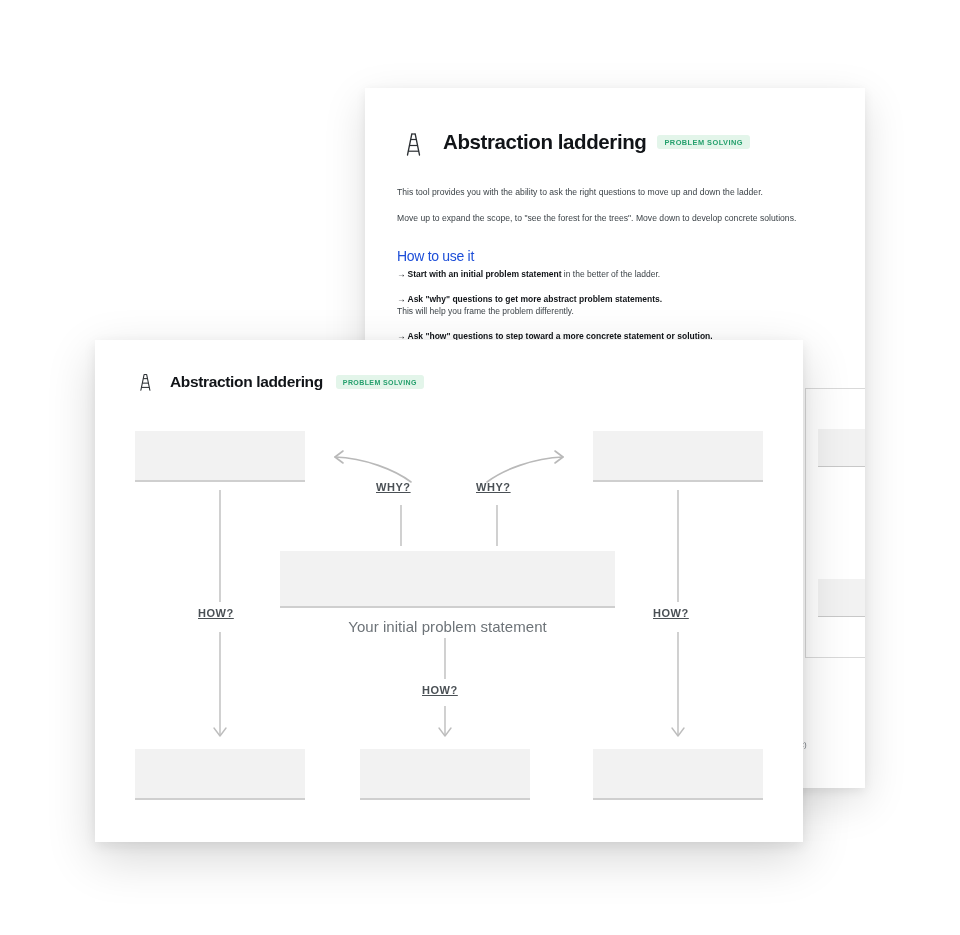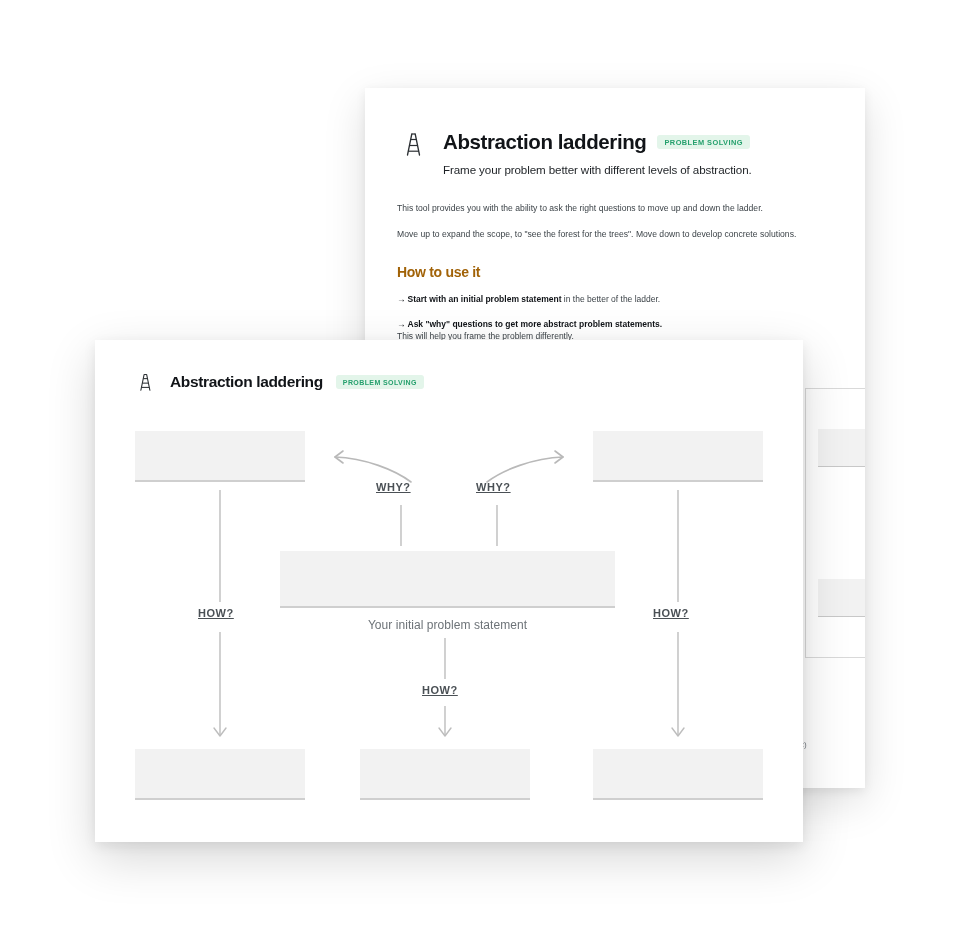--- a/index.html
+++ b/index.html
@@ -97,25 +97,25 @@
   .para {
     font-size: 8.6px;
     color: #3c4348;
     line-height: 1.62;
     margin-bottom: 12px;
     letter-spacing: 0.01px;
   }
 
   .howto-h {
     font-size: 14px;
-    font-weight: bold;
-    color: #a16207;
+    font-weight: normal;
+    color: #1d4ed8;
     letter-spacing: -0.3px;
     margin-top: 22px;
-    margin-bottom: 13px;
+    margin-bottom: 4px;
   }
 
   .step {
     font-size: 8.5px;
     color: #3c4348;
     line-height: 1.5;
     margin-bottom: 12px;
   }
   .step b { color: #111418; font-weight: bold; }
   .step .arrowglyph { font-weight: bold; color: #111418; margin-right: 2px; }
@@ -200,21 +200,21 @@
   .field.bot-l   { left: 40px;  top: 409px; width: 170px; height: 51px; }
   .field.bot-c   { left: 265px; top: 409px; width: 170px; height: 51px; }
   .field.bot-r   { left: 498px; top: 409px; width: 170px; height: 51px; }
 
   .center-caption {
     position: absolute;
     left: 185px;
     top: 278px;
     width: 335px;
     text-align: center;
-    font-size: 12px;
+    font-size: 15px;
     color: #6d7378;
     letter-spacing: 0.05px;
   }
 
   .dlabel {
     position: absolute;
     font-size: 11px;
     font-weight: bold;
     color: #4a5055;
     letter-spacing: 0.55px;
@@ -247,21 +247,20 @@
             <path d="M12.4 17.5 L20.6 17.5" stroke="#2b2f33" stroke-width="1.2" fill="none"></path>
             <path d="M11.2 23.2 L21.8 23.2" stroke="#2b2f33" stroke-width="1.2" fill="none"></path>
             <path d="M14.8 6 L18.2 6" stroke="#2b2f33" stroke-width="1.2" fill="none"></path>
           </svg>
         </span>
         <div class="back-headtext">
           <div class="title-row">
             <div class="back-title">Abstraction laddering</div>
             <div class="badge">PROBLEM SOLVING</div>
           </div>
-          <div class="back-subtitle">Frame your problem better with different levels of abstraction.</div>
         </div>
       </div>
 
       <div class="back-body">
         <p class="para">This tool provides you with the ability to ask the right questions to move up and down the ladder.</p>
         <p class="para">Move up to expand the scope, to "see the forest for the trees". Move down to develop concrete solutions.</p>
 
         <div class="howto-h">How to use it</div>
 
         <div class="step">

